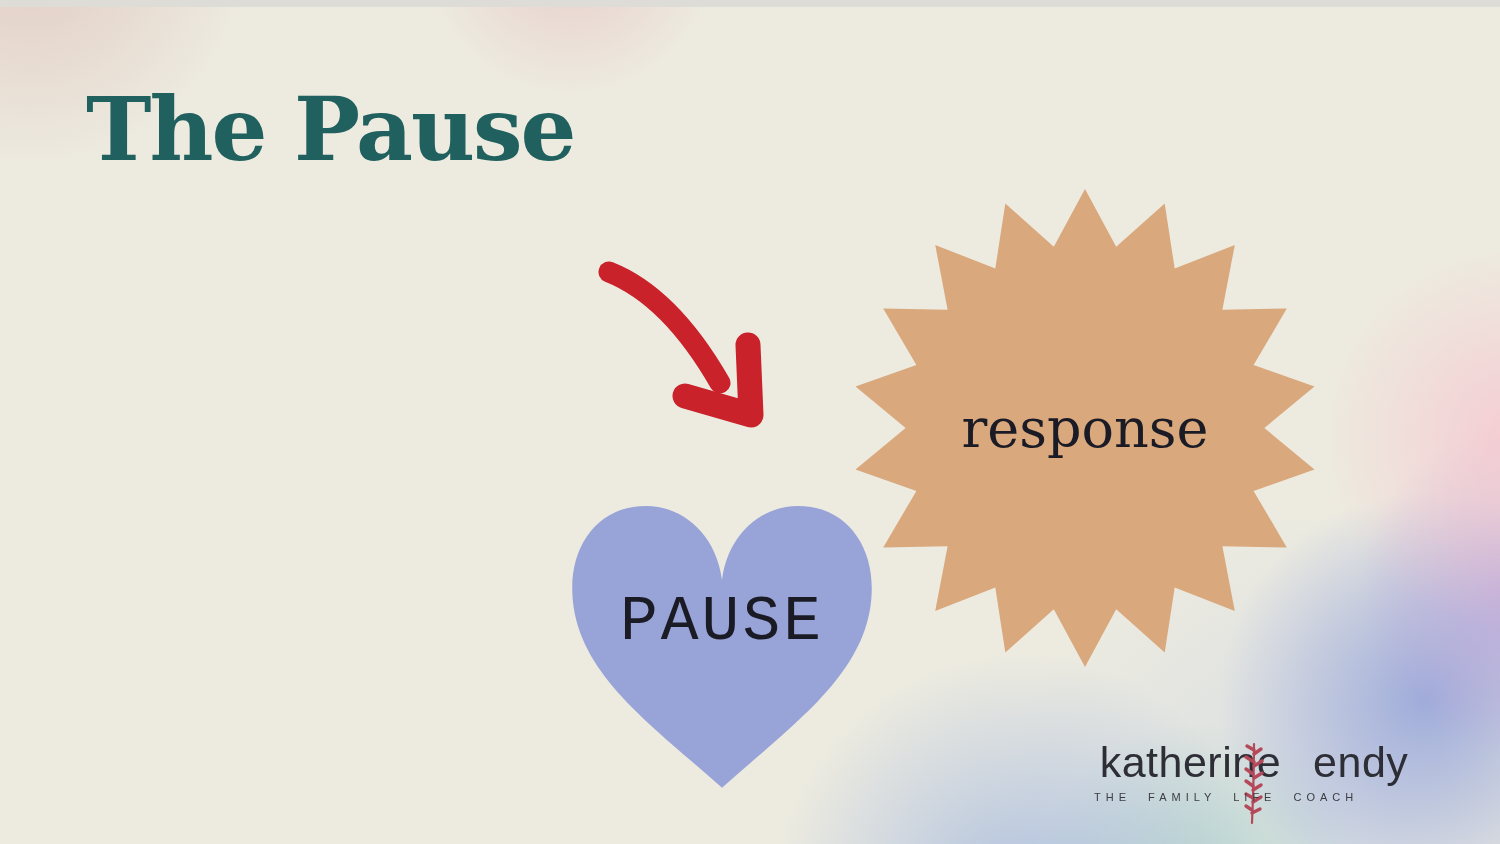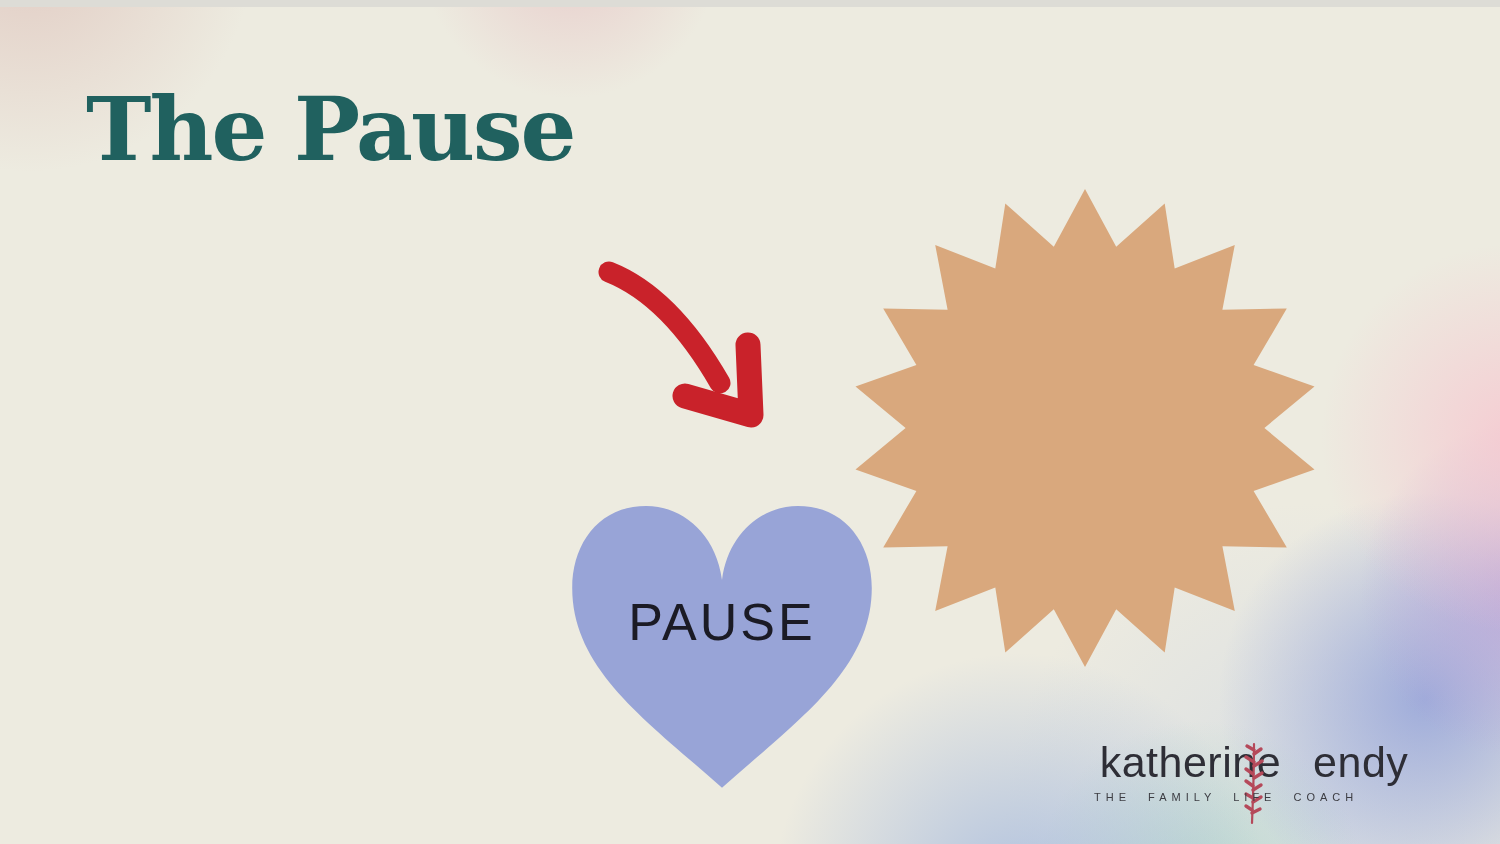--- a/index.html
+++ b/index.html
@@ -47,22 +47,22 @@
   }
 
   #cloud { left: 58px;  top: 224px; width: 556px; height: 360px; }
   #cloud .shape-label { top: 49%; left: 47%; font-size: 47px; }
 
   #arrow { left: 594px; top: 252px; width: 182px; height: 172px; }
 
   #heart { left: 560px; top: 486px; width: 324px; height: 306px; }
   #heart .shape-label {
     top: 42%;
-    font-family: Liberation Sans, sans-serif;
-    font-size: 52px;
+    font-family: Liberation Mono, monospace;
+    font-size: 63px;
     letter-spacing: 3px;
   }
 
   #star { left: 849px; top: 180px; width: 472px; height: 482px; }
   #star .shape-label { font-size: 54px; }
 
   .logo {
     position: absolute;
     left: 1094px;
     top: 730px;
@@ -123,20 +123,21 @@
     <svg viewBox="0 0 100 95" aria-hidden="true">
       <path fill="#98a4d7" d="M50,27 C48,12 37,4 26.5,4 C12,4 3.5,15.5 3.5,29.5 C3.5,55 27,71 50,91.5 C73,71 96.5,55 96.5,29.5 C96.5,15.5 88,4 73.5,4 C63,4 52,12 50,27 Z"></path>
     </svg>
     <span class="shape-label">PAUSE</span>
   </div>
 
   <div class="shape" id="star">
     <svg viewBox="0 0 472 482" aria-hidden="true">
       <polygon id="starburst-poly" fill="#d9a87d" points="236.0,2.0 267.2,59.8 315.7,16.4 325.7,81.6 385.8,57.9 373.4,122.7 437.8,121.5 404.6,178.1 465.5,199.5 415.4,241.0 465.5,282.5 404.6,303.9 437.8,360.5 373.4,359.3 385.8,424.1 325.7,400.4 315.7,465.6 267.2,422.2 236.0,480.0 204.8,422.2 156.3,465.6 146.3,400.4 86.2,424.1 98.6,359.3 34.2,360.5 67.4,303.9 6.5,282.5 56.6,241.0 6.5,199.5 67.4,178.1 34.2,121.5 98.6,122.7 86.2,57.9 146.3,81.6 156.3,16.4 204.8,59.8"></polygon>
     </svg>
+    <span class="shape-label">response</span>
   </div>
 
   <div class="logo">
     <div class="logo-names">
       <span>katherine</span>
       <span>endy</span>
     </div>
     <svg class="logo-sprig" viewBox="0 0 26 84" aria-hidden="true">
       <g stroke="#b5495a" fill="none" stroke-linecap="round">
         <path d="M13,3 C13,30 12,58 11,82" stroke-width="2.2"></path>

